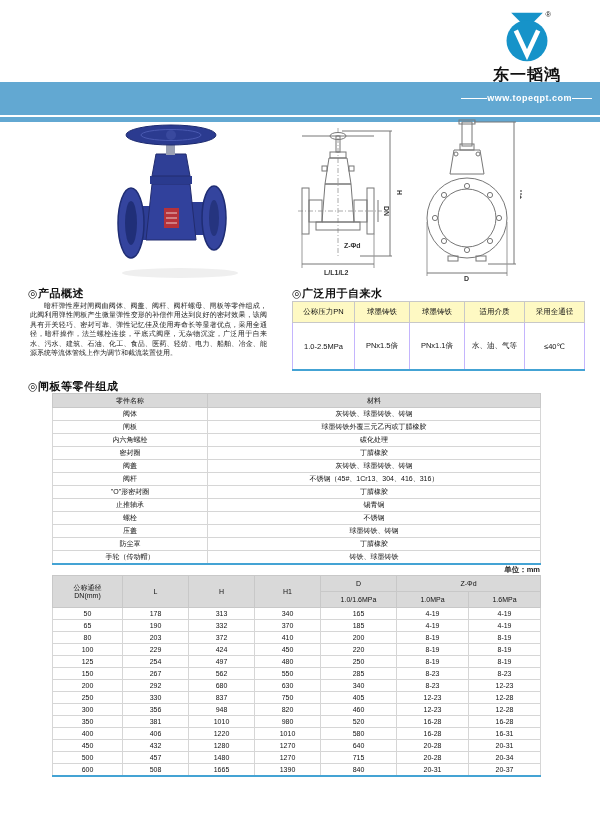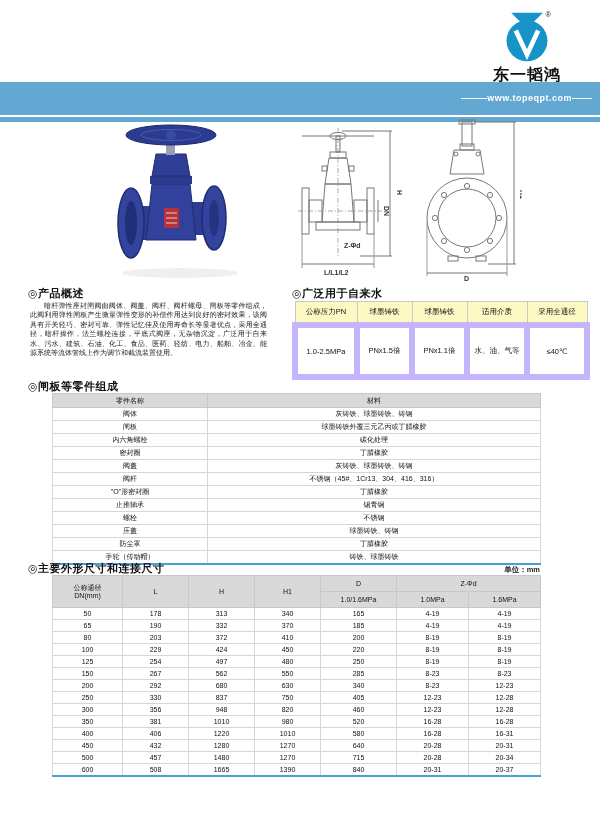--- a/index.html
+++ b/index.html
@@ -24,21 +24,21 @@
 
   
   .overview-body{left:30px;top:301px;width:237px;font-size:7px;line-height:9.4px;
        text-align:justify;text-indent:14px;color:#222;}
 
   
   table{border-collapse:collapse;table-layout:fixed;position:absolute;}
   th,td{text-align:center;vertical-align:middle;overflow:hidden;white-space:nowrap;padding:0;}
   .perf{left:292px;top:301px;width:292px;border-bottom:2px solid #44A3D4;}
   .perf th{height:20px;background:#fef9c3;font-size:7.5px;font-weight:normal;border:1px solid #c8c8c8;}
-  .perf td{height:46px;font-size:7.5px;border:6px solid #c4b5fd;}
+  .perf td{height:46px;font-size:7.5px;border:1px solid #c4b5fd;}
   .mat{left:52px;top:393px;width:488px;border-bottom:2px solid #44A3D4;}
   .mat th{height:13px;background:#D9D9D9;font-size:7px;font-weight:normal;border:1px solid #c8c8c8;}
   .mat td{height:12px;font-size:7px;border:1px solid #d6d6d6;}
   .dim{left:52px;top:575px;width:488px;border-bottom:2px solid #44A3D4;}
   .dim th{height:15px;background:#D9D9D9;font-size:7px;font-weight:normal;border:1px solid #c8c8c8;line-height:8px;}
   .dim td{height:11px;font-size:7px;border:1px solid #d6d6d6;}
   .unit{right:60px;top:565px;font-size:7.5px;color:#222;font-weight:bold;}
 
   
   .badge{right:0;top:783px;width:24px;height:17px;background:#56A0CC;color:#fff;
@@ -249,21 +249,20 @@
           <td>防尘罩</td>
           <td>丁腈橡胶</td>
         </tr>
         <tr>
           <td>手轮（传动帽）</td>
           <td>铸铁、球墨铸铁</td>
         </tr>
       </tbody>
   </table>
 
-  <div class="abs sec-h" style="left:28px;top:561px">◎主要外形尺寸和连接尺寸</div>
   <div class="abs unit">单位：mm</div>
   <table class="dim">
     <colgroup>
         <col style="width:70px">
         <col style="width:66px">
         <col style="width:66px">
         <col style="width:66px">
         <col style="width:76px">
         <col style="width:72px">
         <col style="width:72px">

